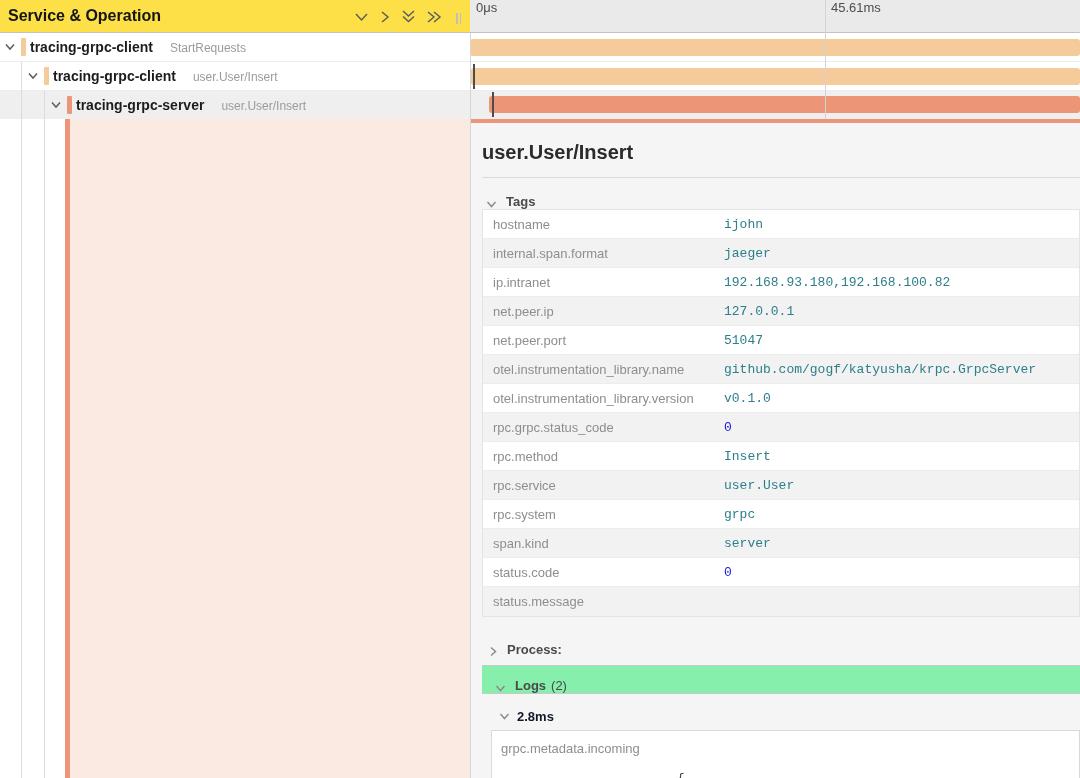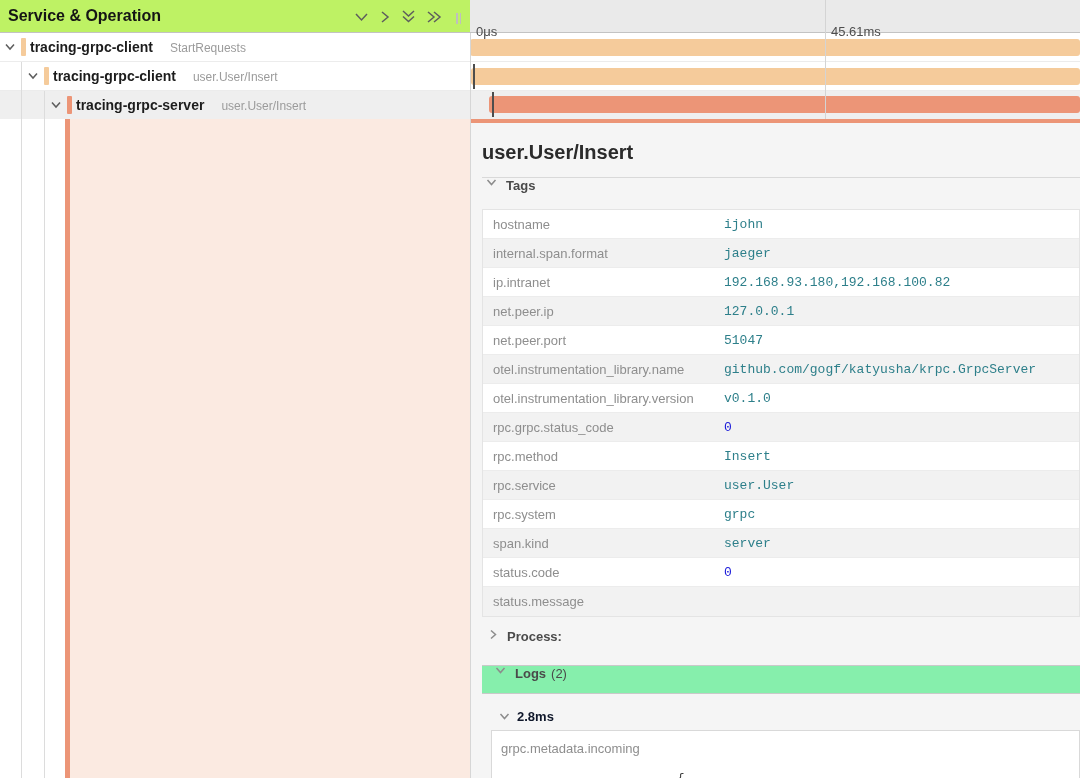--- a/index.html
+++ b/index.html
@@ -8,30 +8,30 @@
   .app { position:relative; width:1080px; height:778px; overflow:hidden; }
 
   
   .row-stripe { position:absolute; left:0; width:1080px; }
   .stripe-1 { top:33px; height:29px; background:#ffffff; border-bottom:1px solid #ececec; }
   .stripe-2 { top:62px; height:29px; background:#ffffff; border-bottom:1px solid #ececec; }
   .stripe-3 { top:91px; height:28px; background:#efefef; }
 
   
   .left-header { position:absolute; left:0; top:0; width:470px; height:33px;
-    background:#bef264; border-bottom:1px solid #c3c3c3; z-index:30; }
+    background:#fde047; border-bottom:1px solid #c3c3c3; z-index:30; }
   .left-header .title { position:absolute; left:8px; top:7px; font-size:16px;
     font-weight:700; color:#151515; letter-spacing:0; }
   .hdr-icons { position:absolute; right:28px; top:9px; display:flex; gap:10px; align-items:center; }
   .hdr-icons svg { display:block; cursor:pointer; }
 
   
   .ruler { position:absolute; left:470px; top:0; width:610px; height:33px;
     background:#eaeaea; border-bottom:1px solid #c3c3c3; z-index:25; }
-  .tick-label { position:absolute; top:24px; font-size:13px; color:#4d4d4d; }
+  .tick-label { position:absolute; top:0; font-size:13px; color:#4d4d4d; }
   .tick-0 { left:6px; }
   .tick-1 { left:361px;text-align:center; }
   .gridline { position:absolute; left:825px; top:0; width:1px; height:119px;
     background:#d4d4d4; z-index:26; }
 
   
   .drag-handle { position:absolute; left:456px; top:13px; width:8px; height:11px; z-index:40;
     display:flex; gap:2px; cursor:col-resize; }
   .drag-handle i { display:block; width:1.5px; height:11px; background:#bfbfbf; }
 
@@ -72,21 +72,21 @@
 
   
   .detail-top-border { position:absolute; left:470px; top:119px; width:610px; height:4px;
     background:#ec9577; z-index:15; }
   .detail { position:absolute; left:470px; top:123px; width:610px; height:655px;
     background:#f5f5f5; z-index:15; padding-left:12px; overflow:hidden; }
 
   .detail-title { padding:18px 0 13px 0; border-bottom:1px solid #d9d9d9;
     font-size:20px; font-weight:700; color:#2b2b2b; }
 
-  .accordion-hdr { display:flex; align-items:flex-start; gap:9px; cursor:pointer; }
+  .accordion-hdr { display:flex; align-items:flex-end; gap:9px; cursor:pointer; }
   .accordion-hdr .lbl { font-size:13px; font-weight:700; color:#4a4a4a; }
   .tags-hdr { height:31px; padding-left:4px; }
   .process-hdr { height:28px; padding-left:7px; margin-top:12px; }
   .logs-hdr { height:29px; padding-left:13px; margin-top:8px;
     background:#86efac; border-top:1px solid #c9c9c9; border-bottom:1px solid #c9c9c9;
     margin-right:0; }
   .logs-count { font-size:13px; color:#4a4a4a; font-weight:400; margin-left:-4px; }
 
   
   .kv-table { width:598px; border:1px solid #e4e4e4; border-bottom:1px solid #e4e4e4; }

